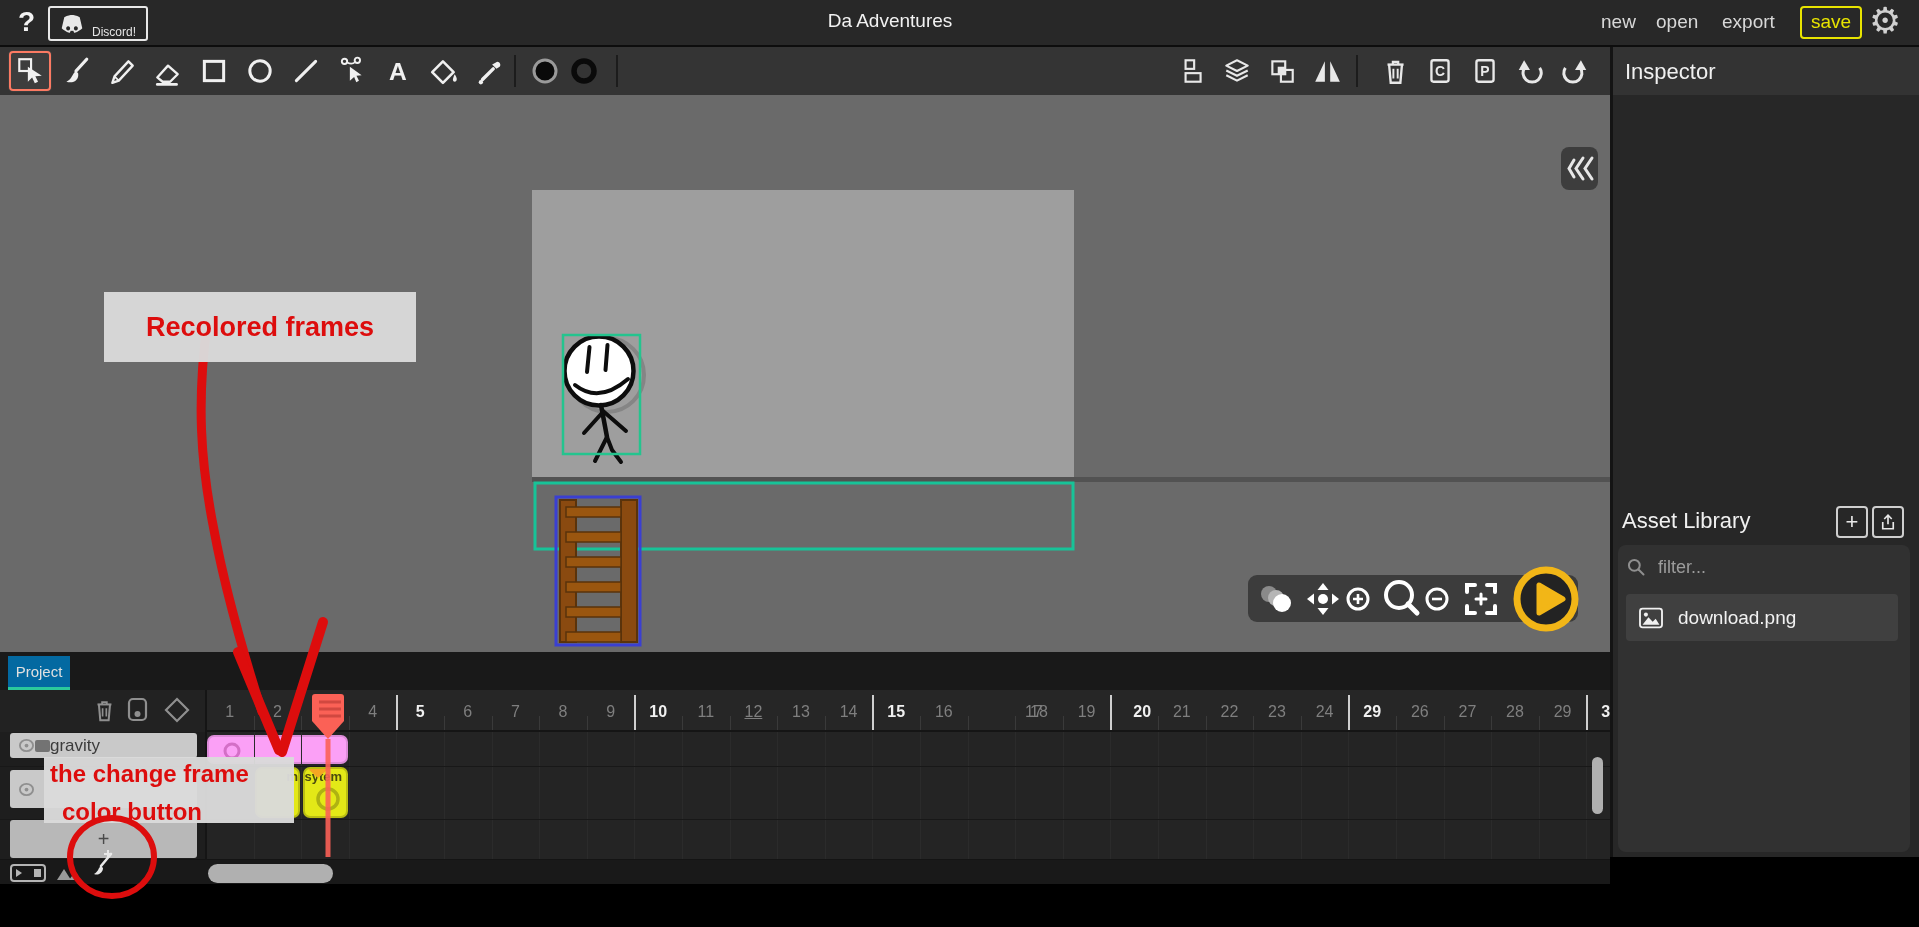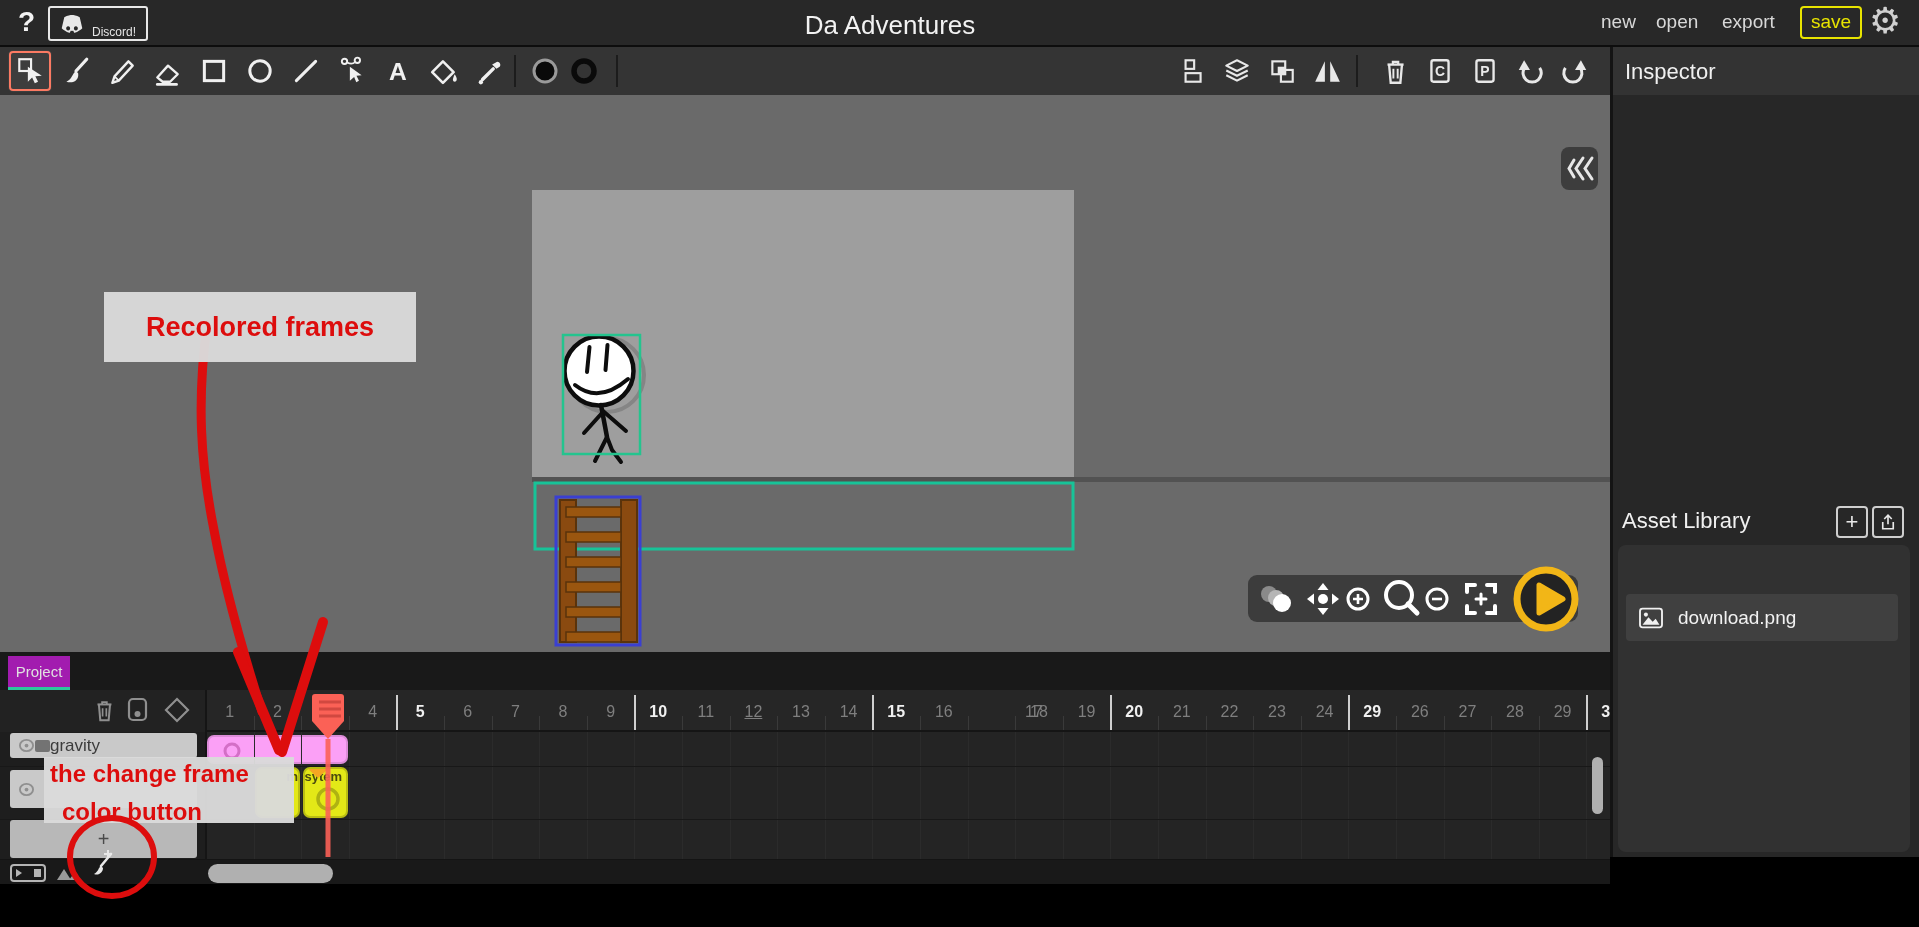--- a/index.html
+++ b/index.html
@@ -31,21 +31,21 @@
   #filterrow input::placeholder{color:#9c9c9c;}
   #assetitem{left:1626px;top:594px;width:272px;height:47px;background:#404040;border-radius:4px;
              display:flex;align-items:center;gap:14px;padding-left:12px;box-sizing:border-box;}
   
   #canvas{left:0;top:95px;width:1610px;height:557px;background:var(--canvas_gray);}
   #collapsebtn{left:1561px;top:147px;width:37px;height:43px;background:#3d3d3d;border-radius:8px;}
   #ctrlbar{left:1248px;top:575px;width:330px;height:47px;background:#3c3c3c;border-radius:9px;}
   
   #timeline{left:0;top:652px;width:1610px;height:232px;background:#1e1e1e;border-top:2px solid #0f0f0f;box-sizing:border-box;}
   #tabrow{left:0;top:652px;width:1610px;height:38px;background:#191919;}
-  #projtab{left:8px;top:656px;width:62px;height:31px;background:#a21caf;color:#e0e0e0;font-size:15px;
+  #projtab{left:8px;top:656px;width:62px;height:31px;background:#0369a1;color:#e0e0e0;font-size:15px;
            text-align:center;line-height:31px;}
   #projtab-underline{left:8px;top:687px;width:62px;height:3px;background:var(--accent_teal);}
   #ruler{left:206px;top:690px;width:1404px;height:42px;background:#262626;overflow:hidden;border-bottom:2px solid #151515;box-sizing:border-box;}
   .frame-cell{position:absolute;top:13px;width:47.6px;text-align:center;font-size:16px;color:#7f7f7f;}
   .frame-cell.bright{color:#f0f0f0;font-weight:bold;}
   .tick{position:absolute;background:#3a3a3a;width:1px;top:26px;height:16px;}
   .tick.big{background:#cfcfcf;width:2px;top:5px;height:37px;}
   #hdrleft{left:0;top:690px;width:206px;height:42px;background:#222;}
   #rows{left:206px;top:732px;width:1404px;height:128px;background:#242424;overflow:hidden;}
   .gridline{position:absolute;top:0;width:1px;height:128px;background:#2b2b2b;}
@@ -68,21 +68,21 @@
   <div class="abs" id="topbar">
     <div class="abs" style="left:18px;top:6px;font-size:28px;font-weight:bold;color:#f2f2f2;">?</div>
     <div class="abs" id="discordbtn" style="left:48px;top:6px;height:31px;">
       <span>
         <svg width="24" height="20" viewBox="0 0 28 22">
           <path fill="#e8e8e8" fill-rule="evenodd" d="M5 3 C9 1 12 0.5 14 0.5 C16 0.5 19 1 23 3 L26 16 C22 20 18 21 16.5 21.3 L15.5 19 C14.5 19.2 13.5 19.2 12.5 19 L11.5 21.3 C10 21 6 20 2 16 Z M9.5 13.5 a2.3 2.6 0 1 0 0.01 0 Z M18.5 13.5 a2.3 2.6 0 1 0 0.01 0 Z"></path>
         </svg>
       </span>
       <span style="font-size:12px;color:#e5e5e5;margin-top:16px;">Discord!</span>
     </div>
-    <div class="abs" style="left:790px;top:10px;width:200px;text-align:center;font-size:26px;color:#f2f2f2;">Da Adventures</div>
+    <div class="abs" style="left:790px;top:10px;width:200px;text-align:center;font-size:19px;color:#f2f2f2;">Da Adventures</div>
     <span class="abs navlink" style="left:1601px;top:11px;">new</span>
     <span class="abs navlink" style="left:1656px;top:11px;">open</span>
     <span class="abs navlink" style="left:1722px;top:11px;">export</span>
     <div class="abs" id="savebtn" style="left:1800px;top:6px;width:58px;height:29px;">save</div>
     <div class="abs" style="left:1869px;top:0px;font-size:36px;color:#d0d0d0;">⚙</div>
   </div>
 
   <div class="abs" id="toolstrip">
 
     <div class="toolslot selected" style="left:8px;">
@@ -232,20 +232,29 @@
 
   <div class="abs panel-title" style="left:1622px;top:508px;">Asset Library</div>
   <div class="abs sqbtn" style="left:1836px;top:506px;font-size:22px;color:#e8e8e8;">+</div>
   <div class="abs sqbtn" style="left:1872px;top:506px;">
     <svg width="18" height="18" viewBox="0 0 24 24" stroke="#e8e8e8" fill="none" stroke-width="2.2">
         <path d="M5 12 V21 H19 V12"></path>
         <path d="M12 3 V15 M7 8 L12 3 L17 8"></path>
       </svg>
   </div>
   <div class="abs" id="assetbox"></div>
+  <div class="abs" id="filterrow">
+    <span>
+      <svg width="20" height="20" viewBox="0 0 24 24">
+          <circle cx="10" cy="10" r="6.5" fill="none" stroke="#8f8f8f" stroke-width="2.4"></circle>
+          <path d="M15 15 L21 21" stroke="#8f8f8f" stroke-width="2.4" stroke-linecap="round"></path>
+        </svg>
+    </span>
+    <input placeholder="filter..." style="">
+  </div>
   <div class="abs" id="assetitem">
     <span>
       <svg width="26" height="22" viewBox="0 0 30 26">
           <rect x="2" y="2" width="26" height="22" rx="3" fill="none" stroke="#f0f0f0" stroke-width="2.2"></rect>
           <circle cx="9" cy="9" r="2.4" fill="#f0f0f0"></circle>
           <path d="M5 21 L12 12 L17 17.5 L20.5 14 L25 21 Z" fill="#f0f0f0"></path>
         </svg>
     </span>
     <span style="font-size:19px;color:#f2f2f2;">download.png</span>
   </div>
@@ -400,21 +409,21 @@
       <div class="frame-cell bright" style="left: 666.4px;">15</div>
       <div class="tick big" style="left: 666.4px;"></div>
       <div class="frame-cell" style="left: 714px;">16</div>
       <div class="tick" style="left: 714px;"></div>
       <div class="frame-cell" style="left: 804px;">17</div>
       <div class="tick" style="left: 761.6px;"></div>
       <div class="frame-cell" style="left: 809.2px;">18</div>
       <div class="tick" style="left: 809.2px;"></div>
       <div class="frame-cell" style="left: 856.8px;">19</div>
       <div class="tick" style="left: 856.8px;"></div>
-      <div class="frame-cell bright" style="left: 904.4px;">20</div>
+      <div class="frame-cell bright" style="left: 904.4px; padding-left: 8px;">20</div>
       <div class="tick big" style="left: 904.4px;"></div>
       <div class="frame-cell" style="left: 952px;">21</div>
       <div class="tick" style="left: 952px;"></div>
       <div class="frame-cell" style="left: 999.6px;">22</div>
       <div class="tick" style="left: 999.6px;"></div>
       <div class="frame-cell" style="left: 1047.2px;">23</div>
       <div class="tick" style="left: 1047.2px;"></div>
       <div class="frame-cell" style="left: 1094.8px;">24</div>
       <div class="tick" style="left: 1094.8px;"></div>
       <div class="frame-cell bright" style="left: 1142.4px;">29</div>

